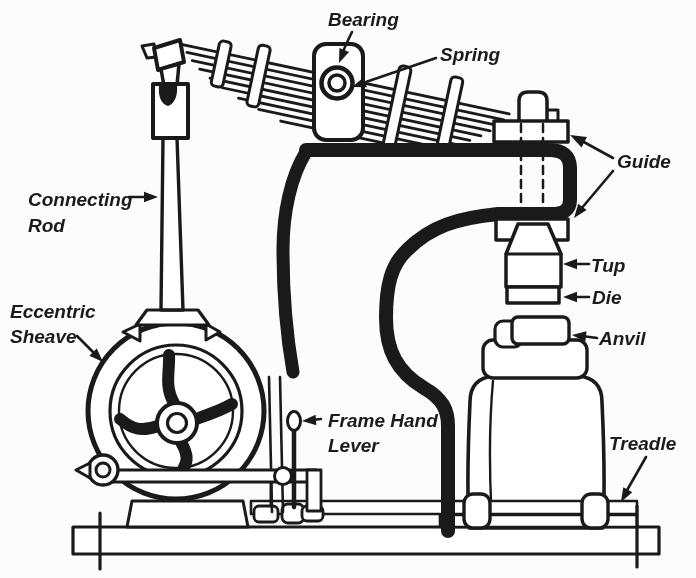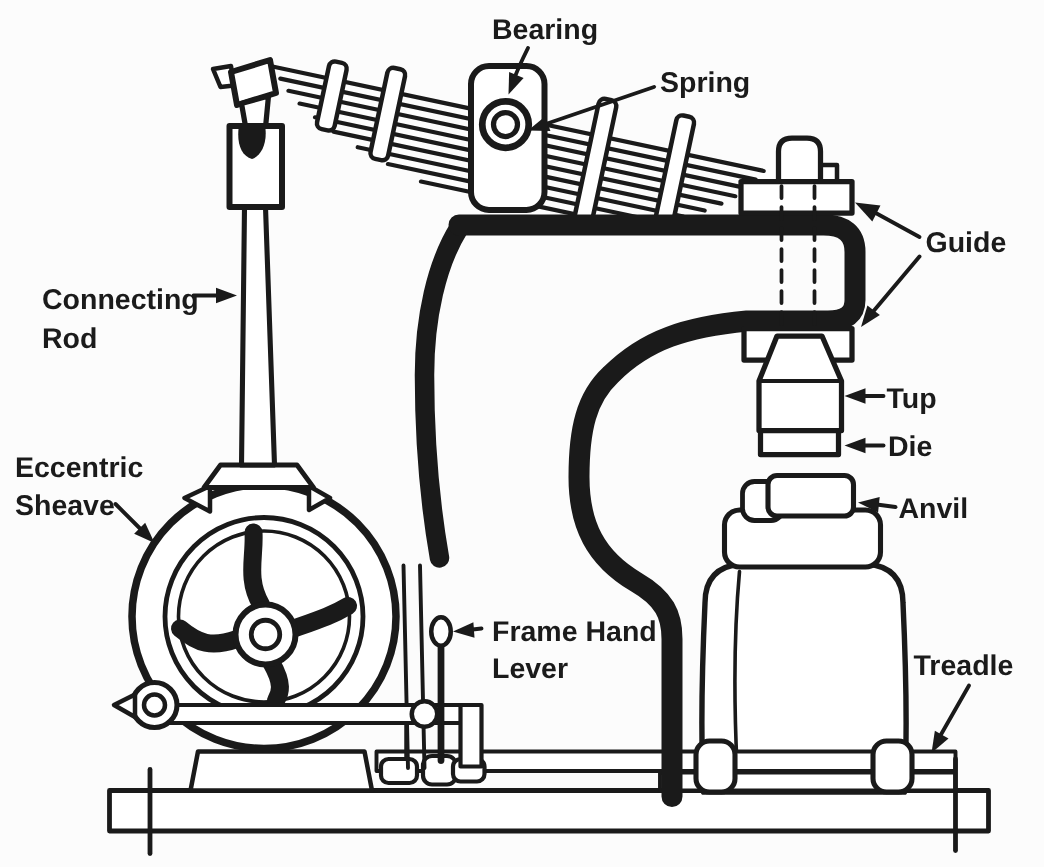--- a/index.html
+++ b/index.html
@@ -1,17 +1,17 @@
 <!DOCTYPE html>
 <html><head>
 <meta charset="utf-8">
 <style>
   html,body{margin:0;padding:0;background:#ffffff;}
   .canvas{position:relative;width:696px;height:578px;background:#fcfcfc;overflow:hidden;
-          font-family:"Liberation Sans",sans-serif;}
+          font-family:"Liberation Sans",sans-serif;font-style:italic;}
   svg{display:block;}
   .lbl{font-family:"Liberation Sans",sans-serif;font-weight:700;font-size:19px;fill:#1b1b1b;}
 </style>
 </head>
 <body>
 
 <div class="canvas">
 <svg width="696" height="578" viewBox="0 0 696 578" xmlns="http://www.w3.org/2000/svg" stroke-linejoin="round" stroke-linecap="round">
 
   <rect x="0" y="0" width="696" height="578" fill="#fcfcfc"></rect>

